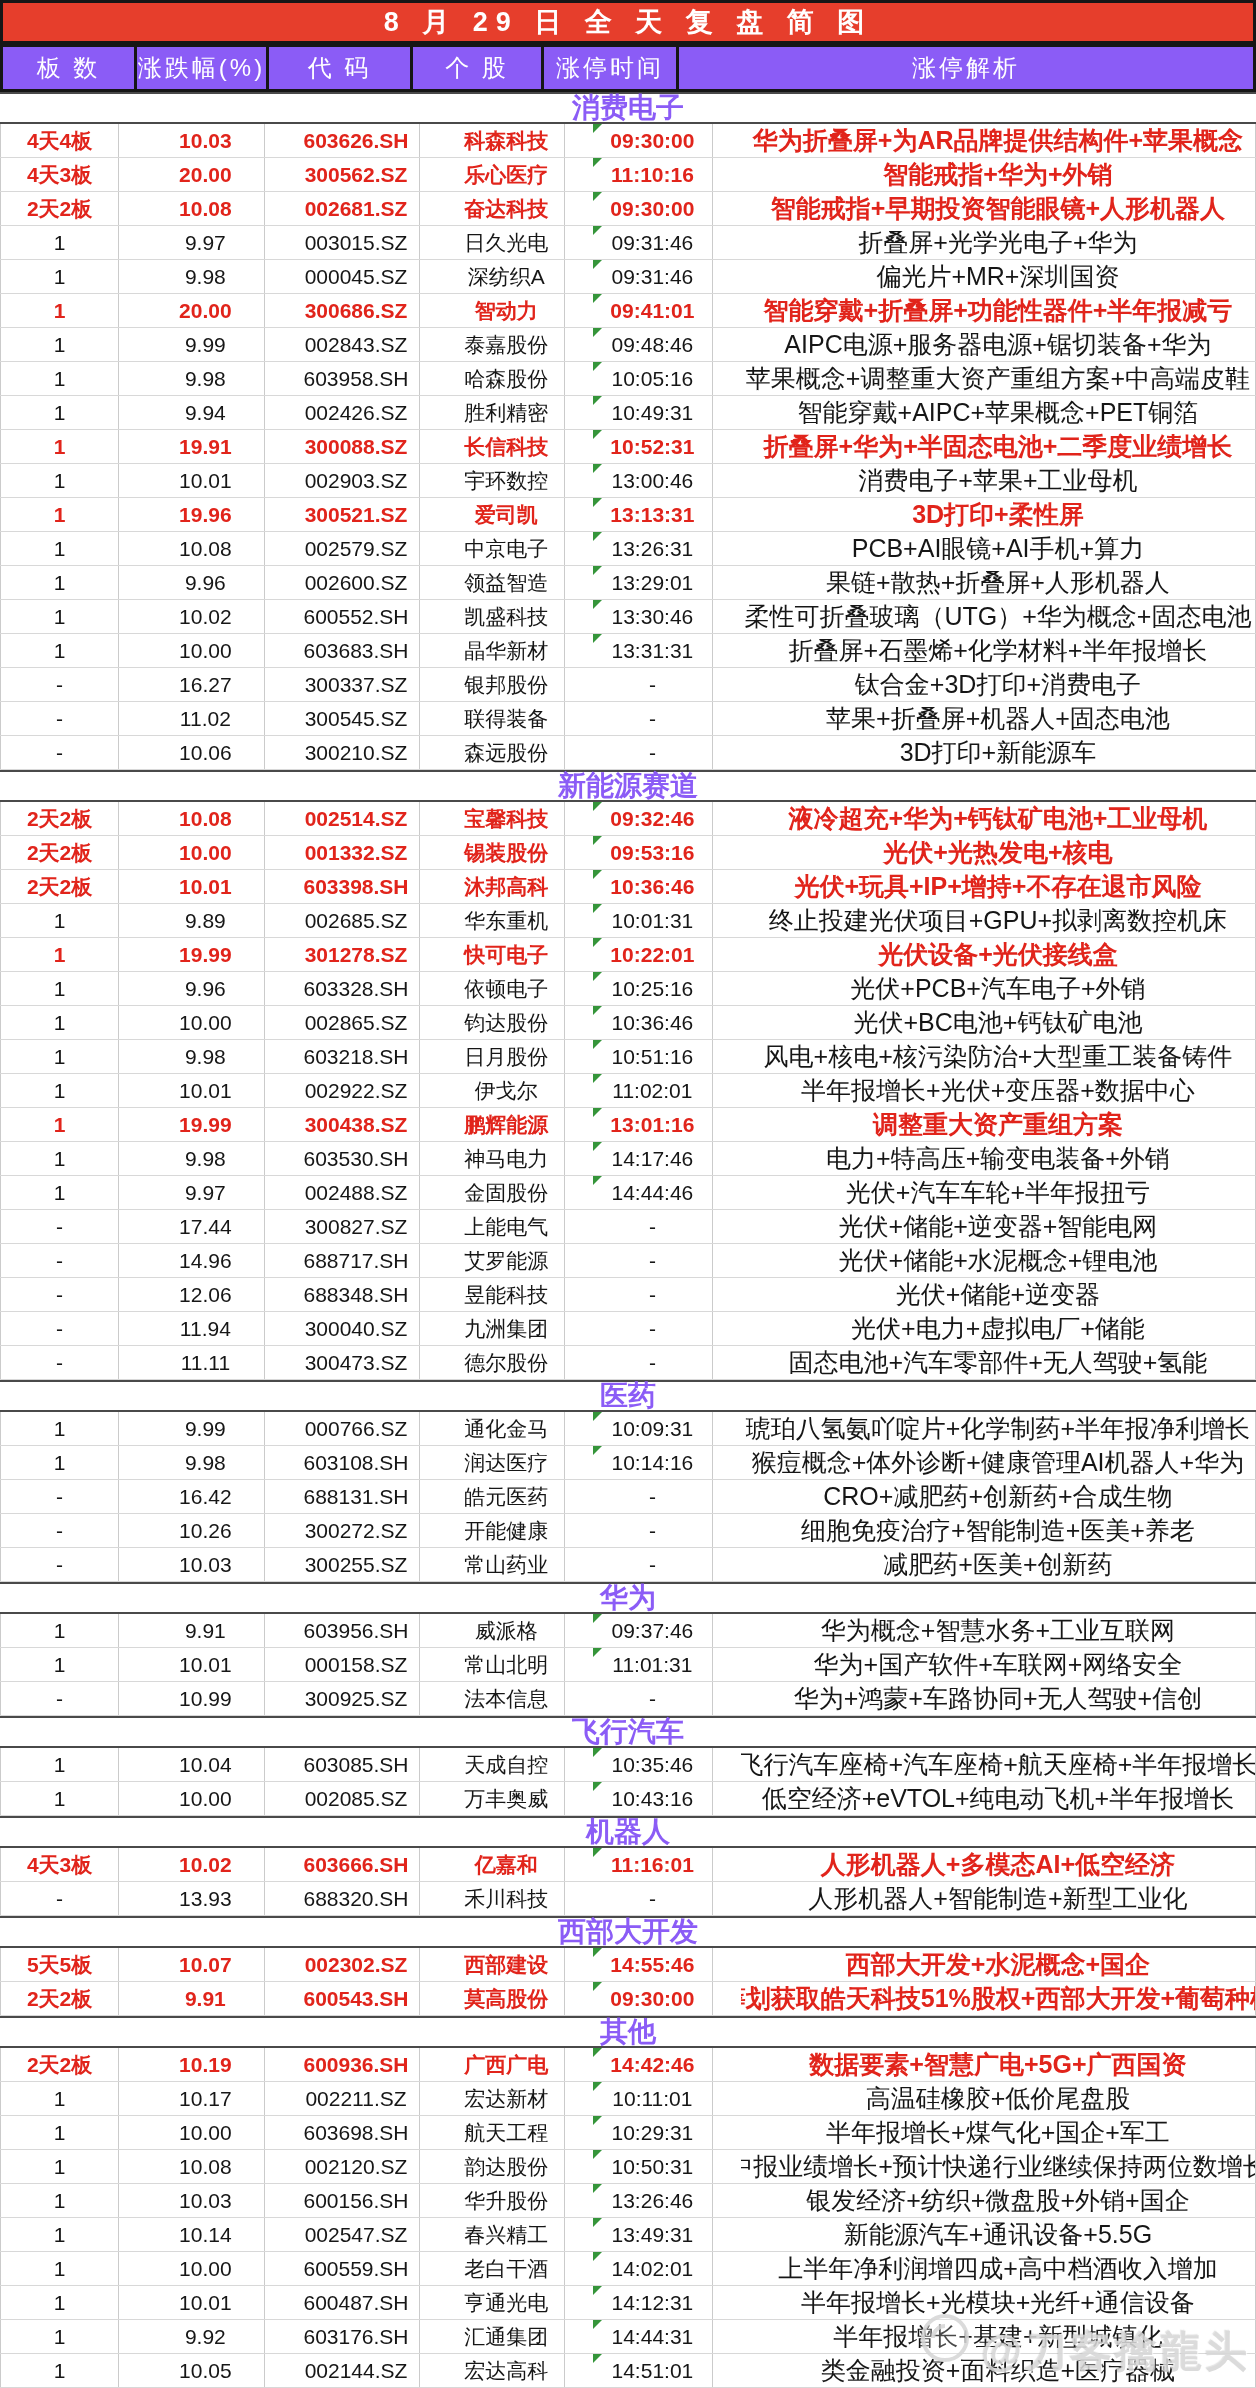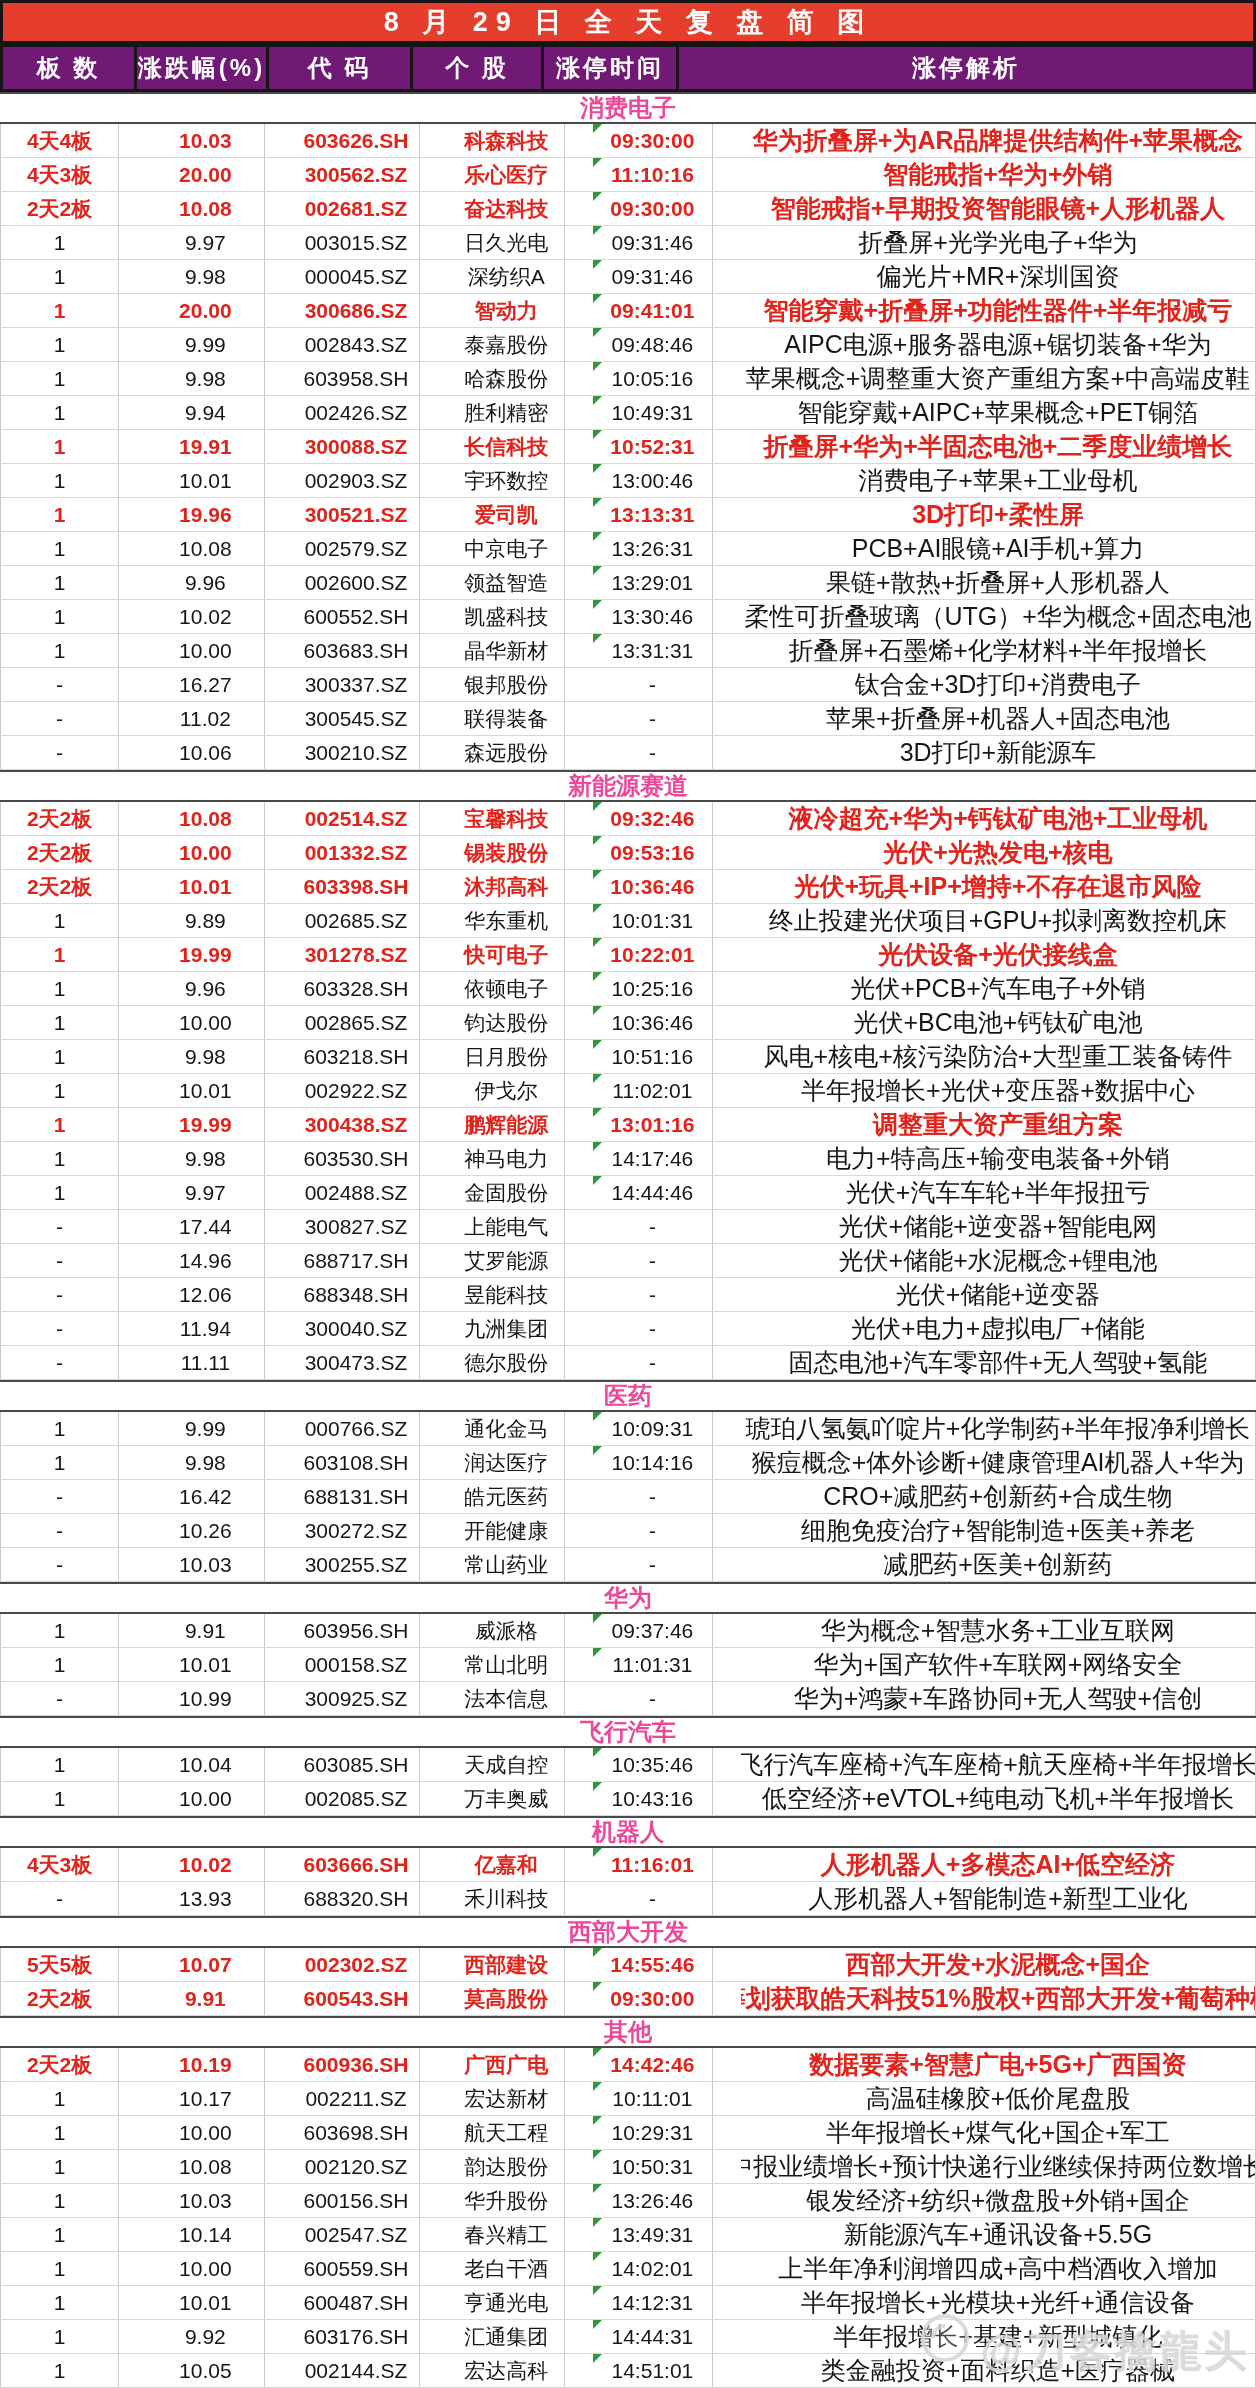--- a/index.html
+++ b/index.html
@@ -6,33 +6,33 @@
   body { margin: 0; background: #ffffff; font-family: "Liberation Sans", "DejaVu Sans", sans-serif; }
   .sheet { position: relative; width: 1256px; height: 2388px; background: #ffffff; overflow: hidden; }
 
   .title-bar {
     height: 44px; background: #e63e2c; border: 3px solid #161616;
     color: #ffffff; font-size: 27px; font-weight: 700; letter-spacing: 8px;
     display: flex; align-items: center; justify-content: center;
   }
   .col-header { display: flex; height: 48px; border-bottom: 3px solid #161616; }
   .col-header .hc {
-    background: #701a75; color: #ffffff; font-weight: 700; font-size: 24px;
+    background: #8b5cf6; color: #ffffff; font-weight: 400; font-size: 24px;
     display: flex; align-items: center; justify-content: center;
     border-left: 3px solid #161616; border-top: 3px solid #161616; letter-spacing: 3px;
     height: 100%;
   }
   .col-header .hc:last-child { border-right: 3px solid #161616; }
 
   .c1 { width: 134px; } .c2 { width: 132px; } .c3 { width: 144px; }
   .c4 { width: 131px; } .c5 { width: 135px; } .c6 { width: 580px; }
 
   .section-title {
     height: 32px; display: flex; align-items: center; justify-content: center;
-    font-size: 24px; font-weight: 700; color: #ec4899; background: #ffffff;
+    font-size: 28px; font-weight: 700; color: #8b5cf6; background: #ffffff;
     border-top: 2px solid #4a4a4a; border-bottom: 2px solid #4a4a4a;
   }
   .row { display: flex; height: 34px; border-bottom: 1px solid #d8d8d8; background: #fff; gap: 28px; }
   .row .cell {
     display: flex; align-items: center; justify-content: center;
     font-size: 21px; color: #161616; border-right: 1px solid #cbcbcb;
     height: 100%; position: relative; white-space: nowrap; overflow: hidden;
   }
   .row .cell:first-child { border-left: 1px solid #cbcbcb; }
   .row.red .cell { color: #e1241b; font-weight: 700; }

